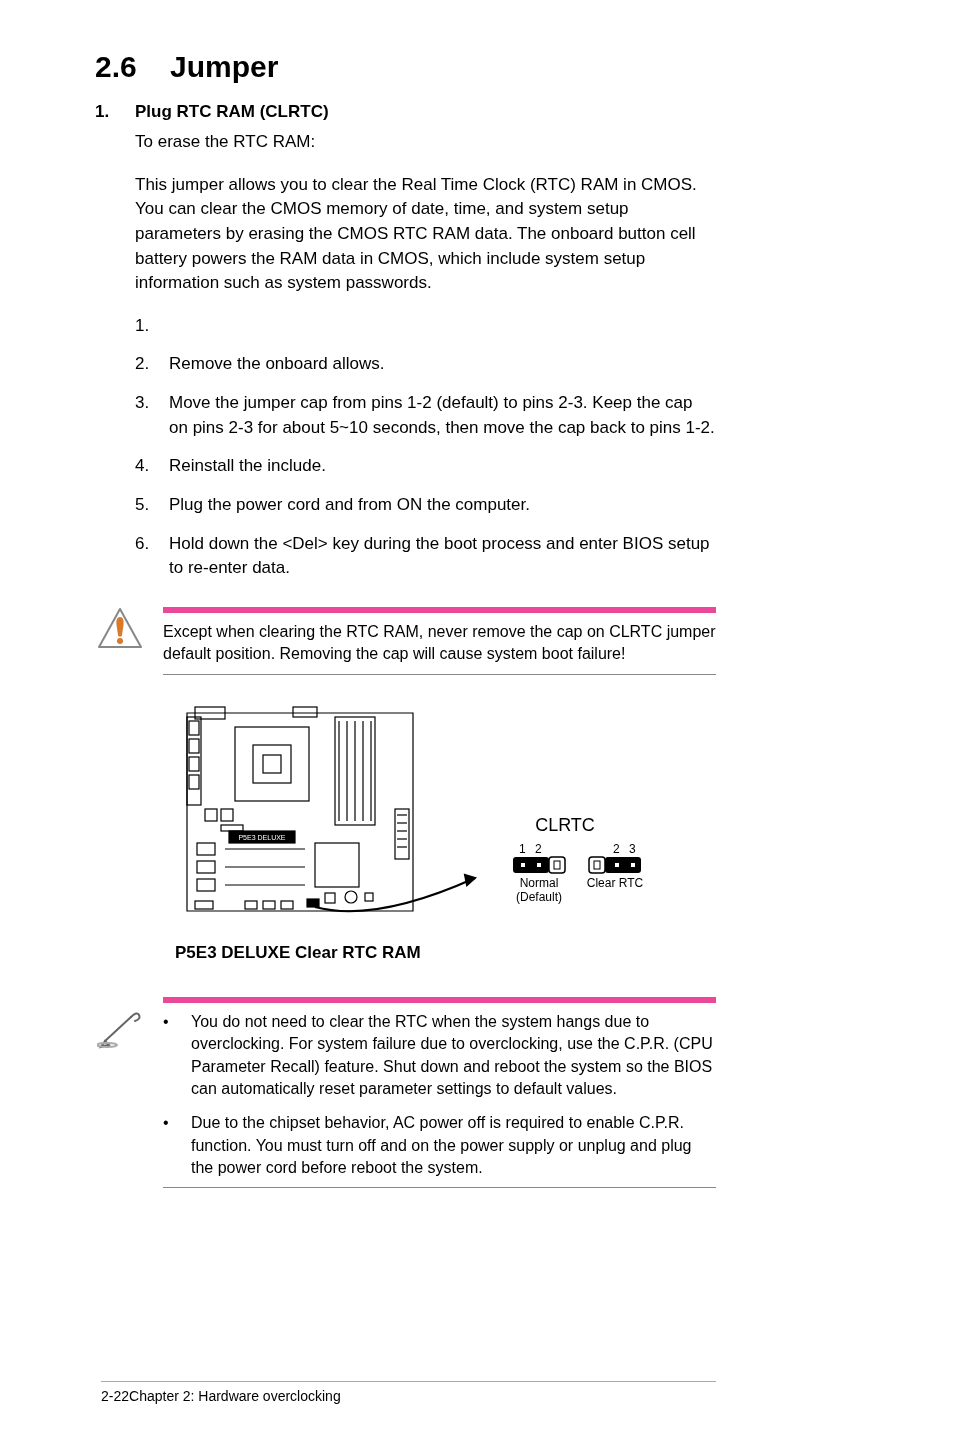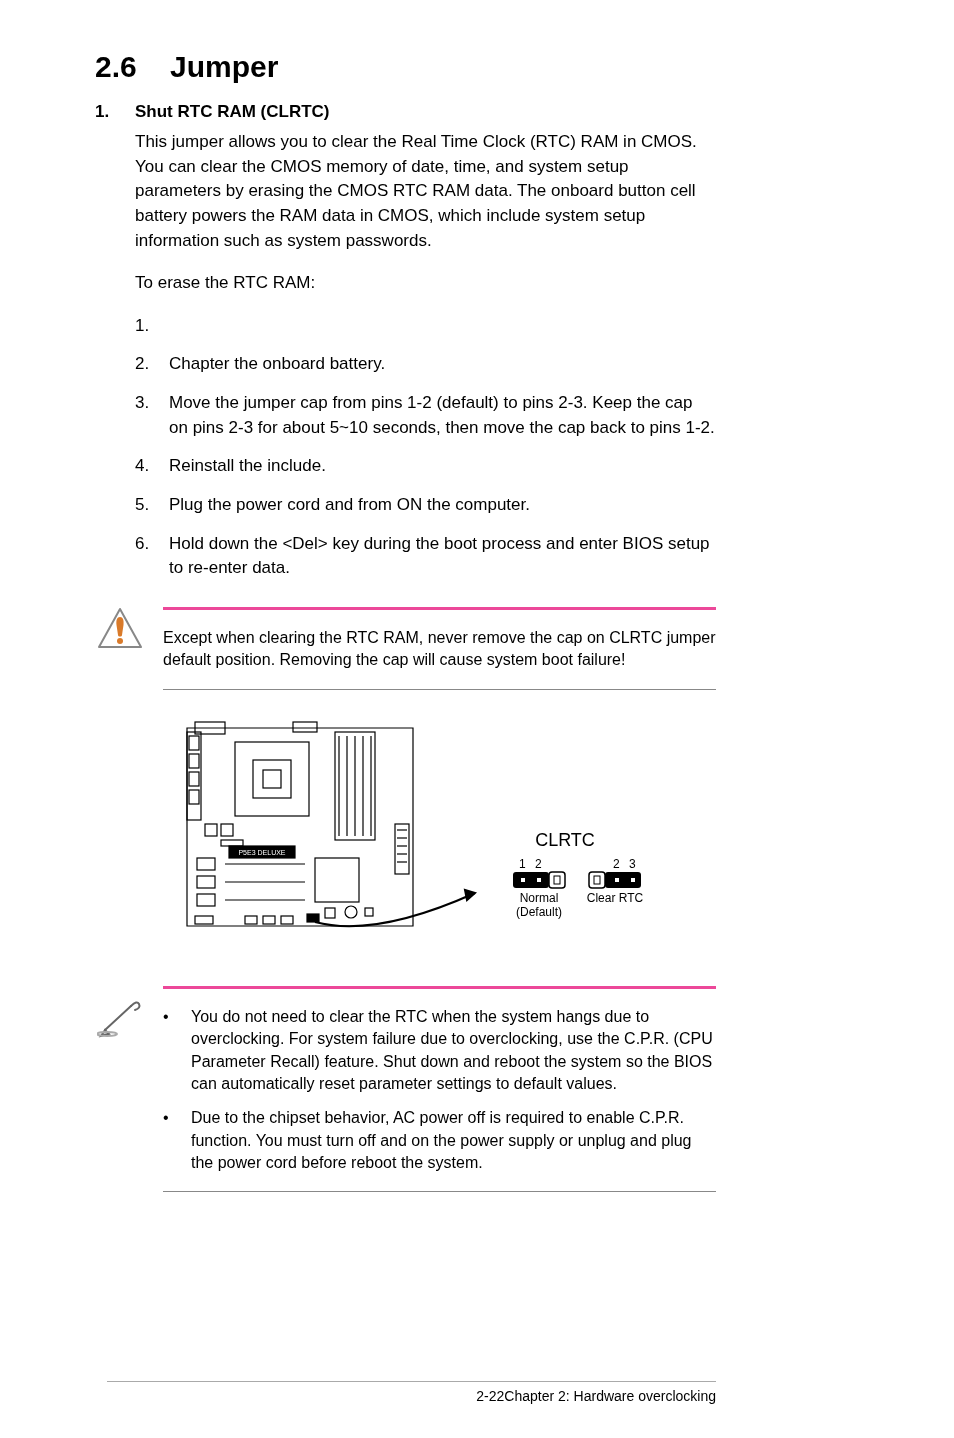--- a/index.html
+++ b/index.html
@@ -69,23 +69,23 @@
     padding: 8px 0;
   }
   .callout .icon {
     flex: 0 0 50px;
     display: flex;
     justify-content: center;
   }
   .callout .text {
     font-size: 16px;
     line-height: 1.4;
-    border-top: 3px solid #ec4899;
+    border-top: 6px solid #ec4899;
     border-bottom: 1px solid #888;
-    padding: 17px 0;
+    padding: 8px 0;
     flex: 1;
   }
   .callout .text ul {
     margin: 0;
     padding: 0;
     list-style: none;
   }
   .callout .text ul li {
     display: flex;
     align-items: flex-start;
@@ -102,54 +102,54 @@
     margin: 10px 0 4px 80px;
   }
   .diagram-caption {
     font-weight: bold;
     font-size: 17px;
     margin: 6px 0 0 80px;
   }
   .footer {
     position: absolute;
     bottom: 34px;
-    left: 107px;
+    left: 101px;
     right: 95px;
     display: flex;
-    justify-content: flex-end;
+    justify-content: flex-start;
     font-size: 14px;
     border-top: 1px solid #aaa;
     padding-top: 6px;
   }
 </style>
 </head>
 <body>
 
 <div class="page">
 
   <h1 class="section-title">
     <span>2.6</span>&nbsp;&nbsp;&nbsp;&nbsp;<span>Jumper</span>
   </h1>
 
   <div class="num-row">
     <div class="num">1.</div>
-    <div class="head">Shut RTC RAM (CLRTC)</div>
-  </div>
+    <div class="head">Plug RTC RAM (CLRTC)</div>
+  </div>
+
+  <div class="body-indent para">To erase the RTC RAM:</div>
 
   <div class="body-indent para">This jumper allows you to clear the  Real Time Clock (RTC) RAM in CMOS. You can clear the CMOS memory of date, time, and system setup parameters by erasing the CMOS RTC RAM data. The onboard button cell battery powers the RAM data in CMOS, which include system setup information such as system passwords.</div>
 
-  <div class="body-indent para">To erase the RTC RAM:</div>
-
   <ol class="steps">
     <li>
         <span class="sn">1.</span>
       </li>
     <li>
         <span class="sn">2.</span>
-        <span>Chapter the onboard battery.</span>
+        <span>Remove the onboard allows.</span>
       </li>
     <li>
         <span class="sn">3.</span>
         <span>Move the jumper cap from pins 1-2 (default) to pins 2-3. Keep the cap on pins 2-3 for about 5~10 seconds, then move the cap back to pins 1-2.</span>
       </li>
     <li>
         <span class="sn">4.</span>
         <span>Reinstall the include.</span>
       </li>
     <li>
@@ -261,20 +261,21 @@
           <rect x="414" y="154" width="16" height="16" rx="3" fill="#fff" stroke="#000" stroke-width="1.5"></rect>
           <rect x="430" y="154" width="36" height="16" rx="3" fill="#000"></rect>
           <rect x="419" y="158" width="6" height="8" fill="#fff" stroke="#000"></rect>
           <rect x="440" y="160" width="4" height="4" fill="#fff"></rect>
           <rect x="456" y="160" width="4" height="4" fill="#fff"></rect>
         </g>
         <text x="440" y="184" text-anchor="middle" font-size="12" font-family="Arial">Clear RTC</text>
       </g>
     </svg>
   </div>
+  <div class="diagram-caption">P5E3 DELUXE Clear RTC RAM</div>
 
   <div class="callout" style="margin-top:26px;">
     <div class="icon" style="padding-top:10px;">
       <svg width="46" height="42" viewBox="0 0 46 42">
         <g stroke="#666" stroke-width="2" fill="none" stroke-linecap="round">
           <path d="M8 34 L34 10"></path>
           <path d="M34 10 Q40 4 42 8 Q44 12 38 14"></path>
           <path d="M8 34 L4 40 L12 38 Z" fill="#ccc"></path>
           <ellipse cx="10" cy="38" rx="10" ry="2" stroke="#aaa"></ellipse>
         </g>

